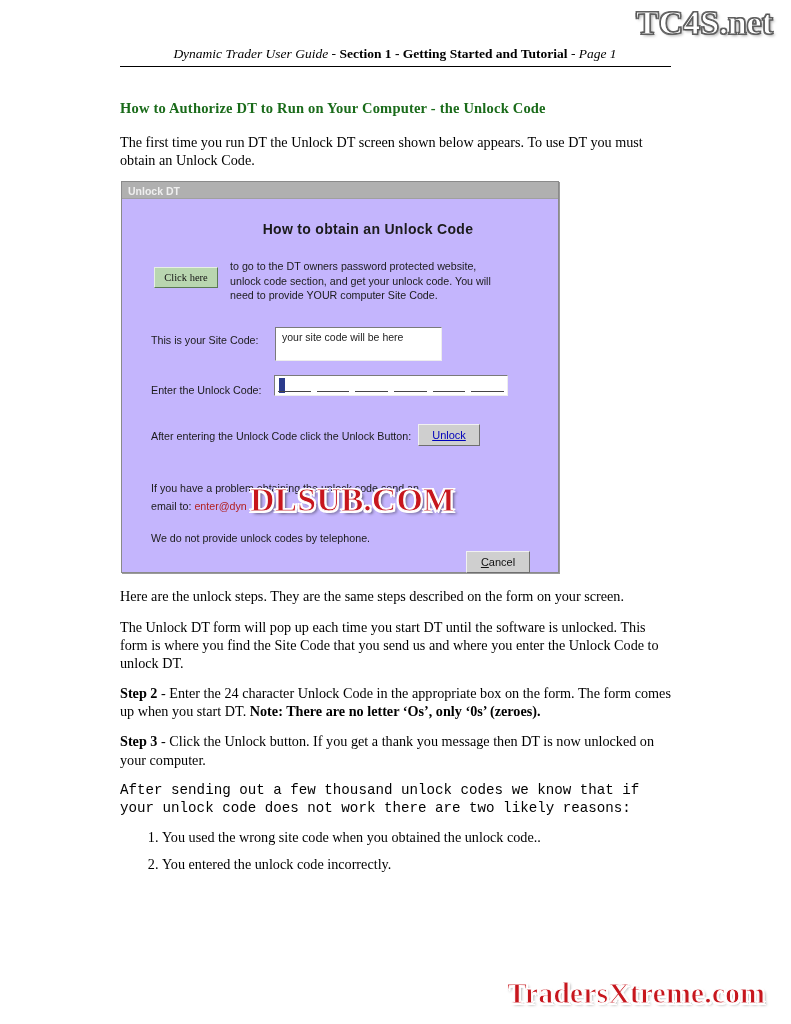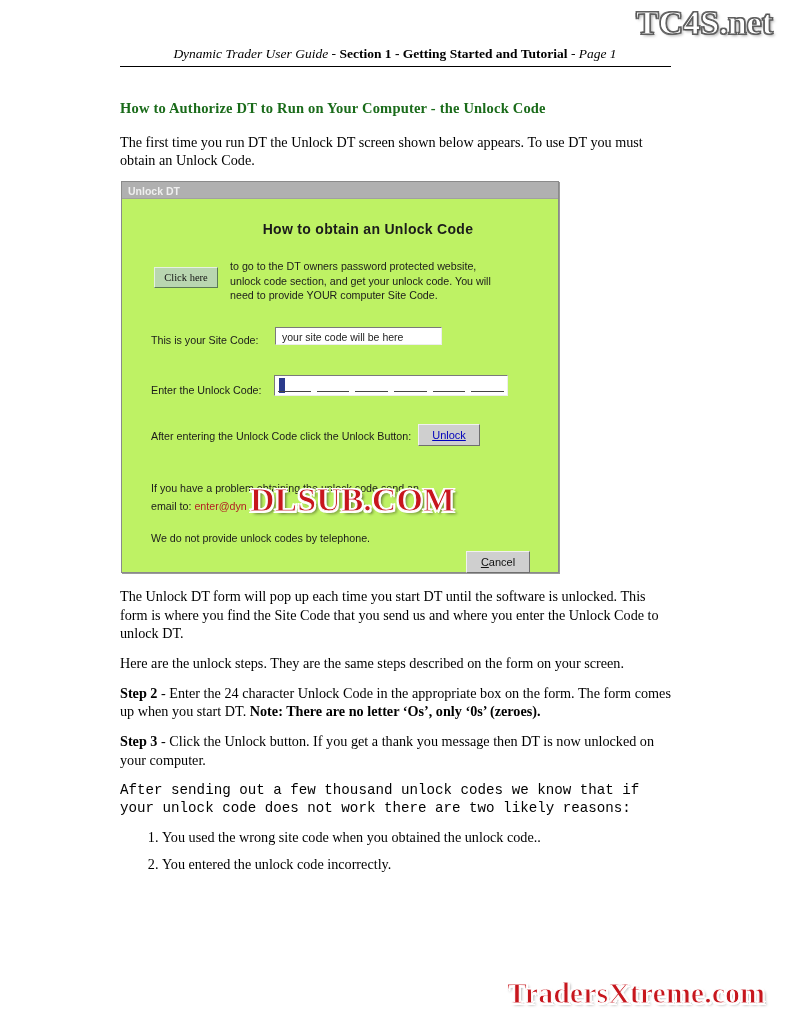--- a/index.html
+++ b/index.html
@@ -86,21 +86,21 @@
     line-height: 1.45;
   }
   ol.reasons li { margin-bottom: 6px; }
 
   
   .dialog {
     position: relative;
     width: 436px;
     height: 390px;
     margin: 4px 0 14px 1px;
-    background: #bef264;
+    background: #c4b5fd;
     border: 1px solid #8a8a8a;
     box-shadow: 1px 1px 0 #9a9a9a;
   }
   .dialog-titlebar {
     height: 15px;
     background: #b0b0b0;
     border-bottom: 1px solid #a0a0a0;
     display: flex;
     align-items: center;
     padding: 1px 4px 0 6px;
@@ -161,21 +161,21 @@
   }
   .lbl-site { top: 135px; left: 29px; }
   .lbl-unlock { top: 185px; left: 29px; }
   .lbl-after { top: 231px; left: 29px; }
 
   .site-input {
     position: absolute;
     top: 128px;
     left: 153px;
     width: 167px;
-    height: 18px;
+    height: 34px;
     background: #ffffff;
     border: 1px solid #7a7a7a;
     border-right-color: #ededed;
     border-bottom-color: #ededed;
     font-family: "Liberation Sans", sans-serif;
     font-size: 10.5px;
     color: #222;
     padding: 0 0 0 6px;
     line-height: 18px;
     box-sizing: border-box;
@@ -364,23 +364,23 @@
       <div class="no-phone">We do not provide unlock codes by telephone.</div>
 
       <div class="cancel-btn">
           <span><u>C</u>ancel</span>
         </div>
 
       <div class="dlsub-watermark">DLSUB.COM</div>
     </div>
   </div>
 
+  <p class="para">Here are the unlock steps. They are the same steps described on the form on your screen.</p>
+
   <p class="para">The Unlock DT form will pop up each time you start DT until the software is unlocked. This form is where you find the Site Code that you send us and where you enter the Unlock Code to unlock DT.</p>
-
-  <p class="para">Here are the unlock steps. They are the same steps described on the form on your screen.</p>
 
 
   <p class="para"><span class="b">Step 2</span><span> - Enter the 24 character Unlock Code in the appropriate box on the form. The form comes up when you start DT.  </span><span class="b">Note: There are no letter ‘Os’, only ‘0s’ (zeroes).</span></p>
 
   <p class="para"><span class="b">Step 3</span><span> - Click the Unlock button. If you get a thank you message then DT is now unlocked on your computer.</span></p>
 
   <p class="para tight">After sending out a few thousand unlock codes we know that if your unlock code does not work there are two likely reasons:</p>
 
   <ol class="reasons">
     <li>You used the wrong site code when you obtained the unlock code..</li>

